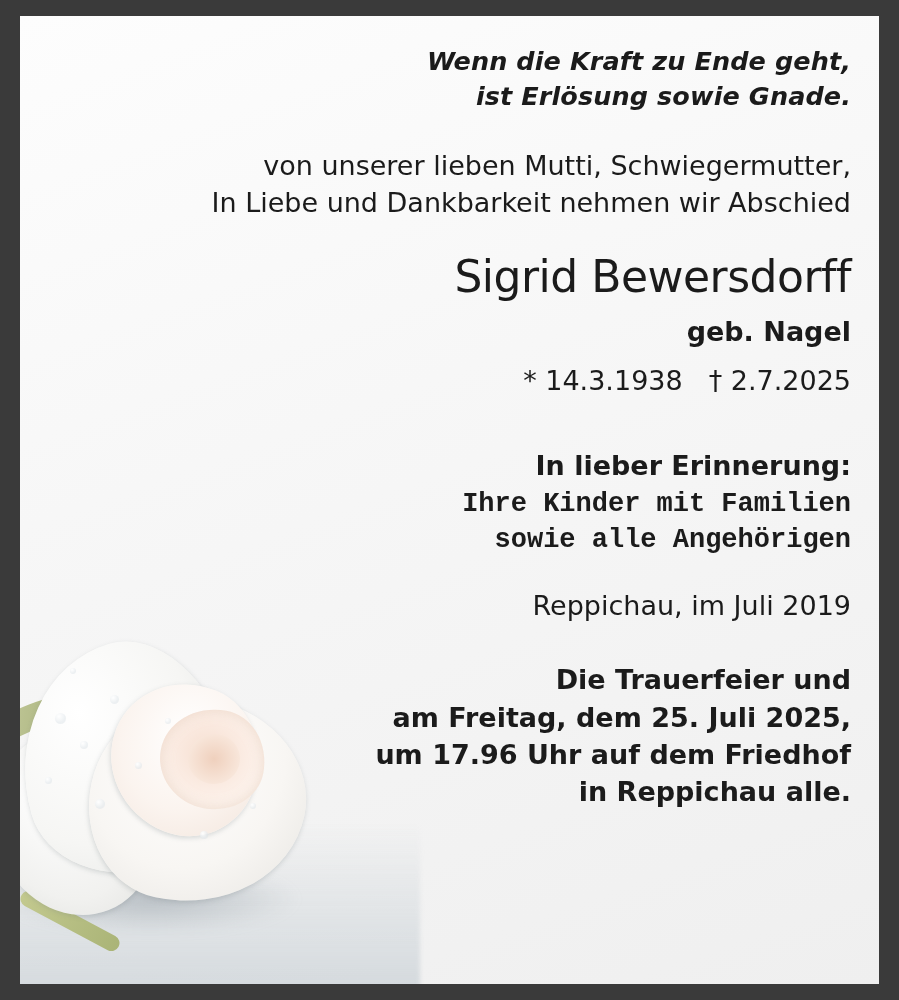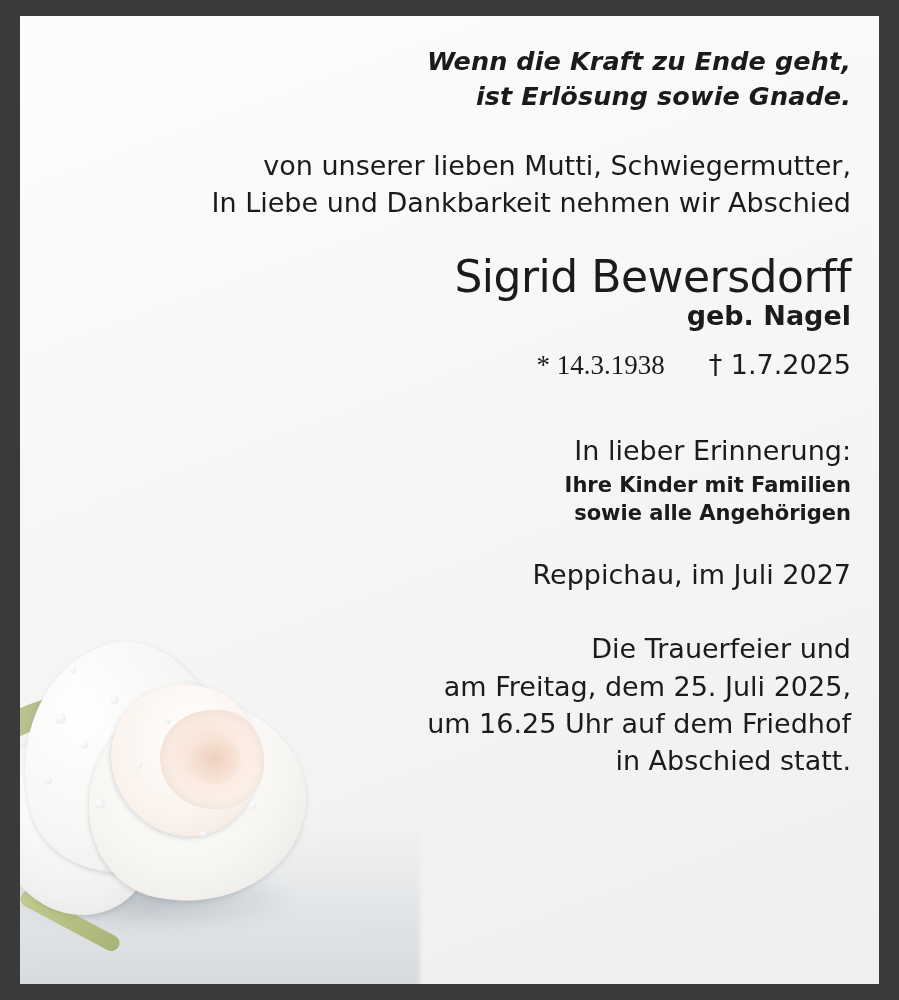--- a/index.html
+++ b/index.html
@@ -142,53 +142,55 @@
   .name {
     margin-top: 32px;
     font-size: 44px;
     line-height: 1.05;
     font-weight: 400;
     letter-spacing: -0.5px;
     white-space: nowrap;
   }
 
   .maiden {
+    margin-top: 16px;
     font-size: 27px;
     font-weight: bold;
   }
 
   .dates {
     margin-top: 18px;
     font-size: 27px;
     font-weight: 400;
   }
-  .dates .birth { margin-right: 44px; font-family: Liberation Serif, serif; }
+  .dates .birth { margin-right: 26px; }
 
   .memory-lead {
     margin-top: 54px;
     font-size: 27px;
-    font-weight: 400;
+    font-weight: 700;
   }
   .memory-bold {
     margin-top: 6px;
-    font-size: 21px;
+    font-size: 27px;
     font-weight: bold;
     line-height: 1.32;
+    font-family: Liberation Mono, monospace;
   }
 
   .place-date {
     margin-top: 32px;
     font-size: 27px;
     font-weight: 400;
   }
 
   .ceremony {
     margin-top: 40px;
     font-size: 27px;
-    font-weight: 400;
+    font-weight: 700;
     line-height: 1.38;
   }
 </style>
 </head>
 <body>
 
 <div class="obituary">
   <div class="card-inner">
 
     <div class="rose-art">
@@ -226,33 +228,33 @@
       <div class="intro">
         <div>von unserer lieben Mutti, Schwiegermutter,</div>
         <div>In Liebe und Dankbarkeit nehmen wir Abschied</div>
       </div>
 
       <div class="name">Sigrid Bewersdorff</div>
 
       <div class="maiden">geb. Nagel</div>
 
       <div class="dates">
-        <span class="birth">* 14.3.1938</span><span class="death">† 1.7.2025</span>
+        <span class="birth">* 14.3.1938</span><span class="death">† 2.7.2025</span>
       </div>
 
       <div class="memory-lead">In lieber Erinnerung:</div>
       <div class="memory-bold">
         <div>Ihre Kinder mit Familien</div>
         <div>sowie alle Angehörigen</div>
       </div>
 
-      <div class="place-date">Reppichau, im Juli 2027</div>
+      <div class="place-date">Reppichau, im Juli 2019</div>
 
       <div class="ceremony">
         <div>Die Trauerfeier und</div>
         <div>am Freitag, dem 25. Juli 2025,</div>
-        <div>um 16.25 Uhr auf dem Friedhof</div>
-        <div>in Abschied statt.</div>
+        <div>um 17.96 Uhr auf dem Friedhof</div>
+        <div>in Reppichau alle.</div>
       </div>
 
     </div>
   </div>
 </div>
 
 </body></html>

